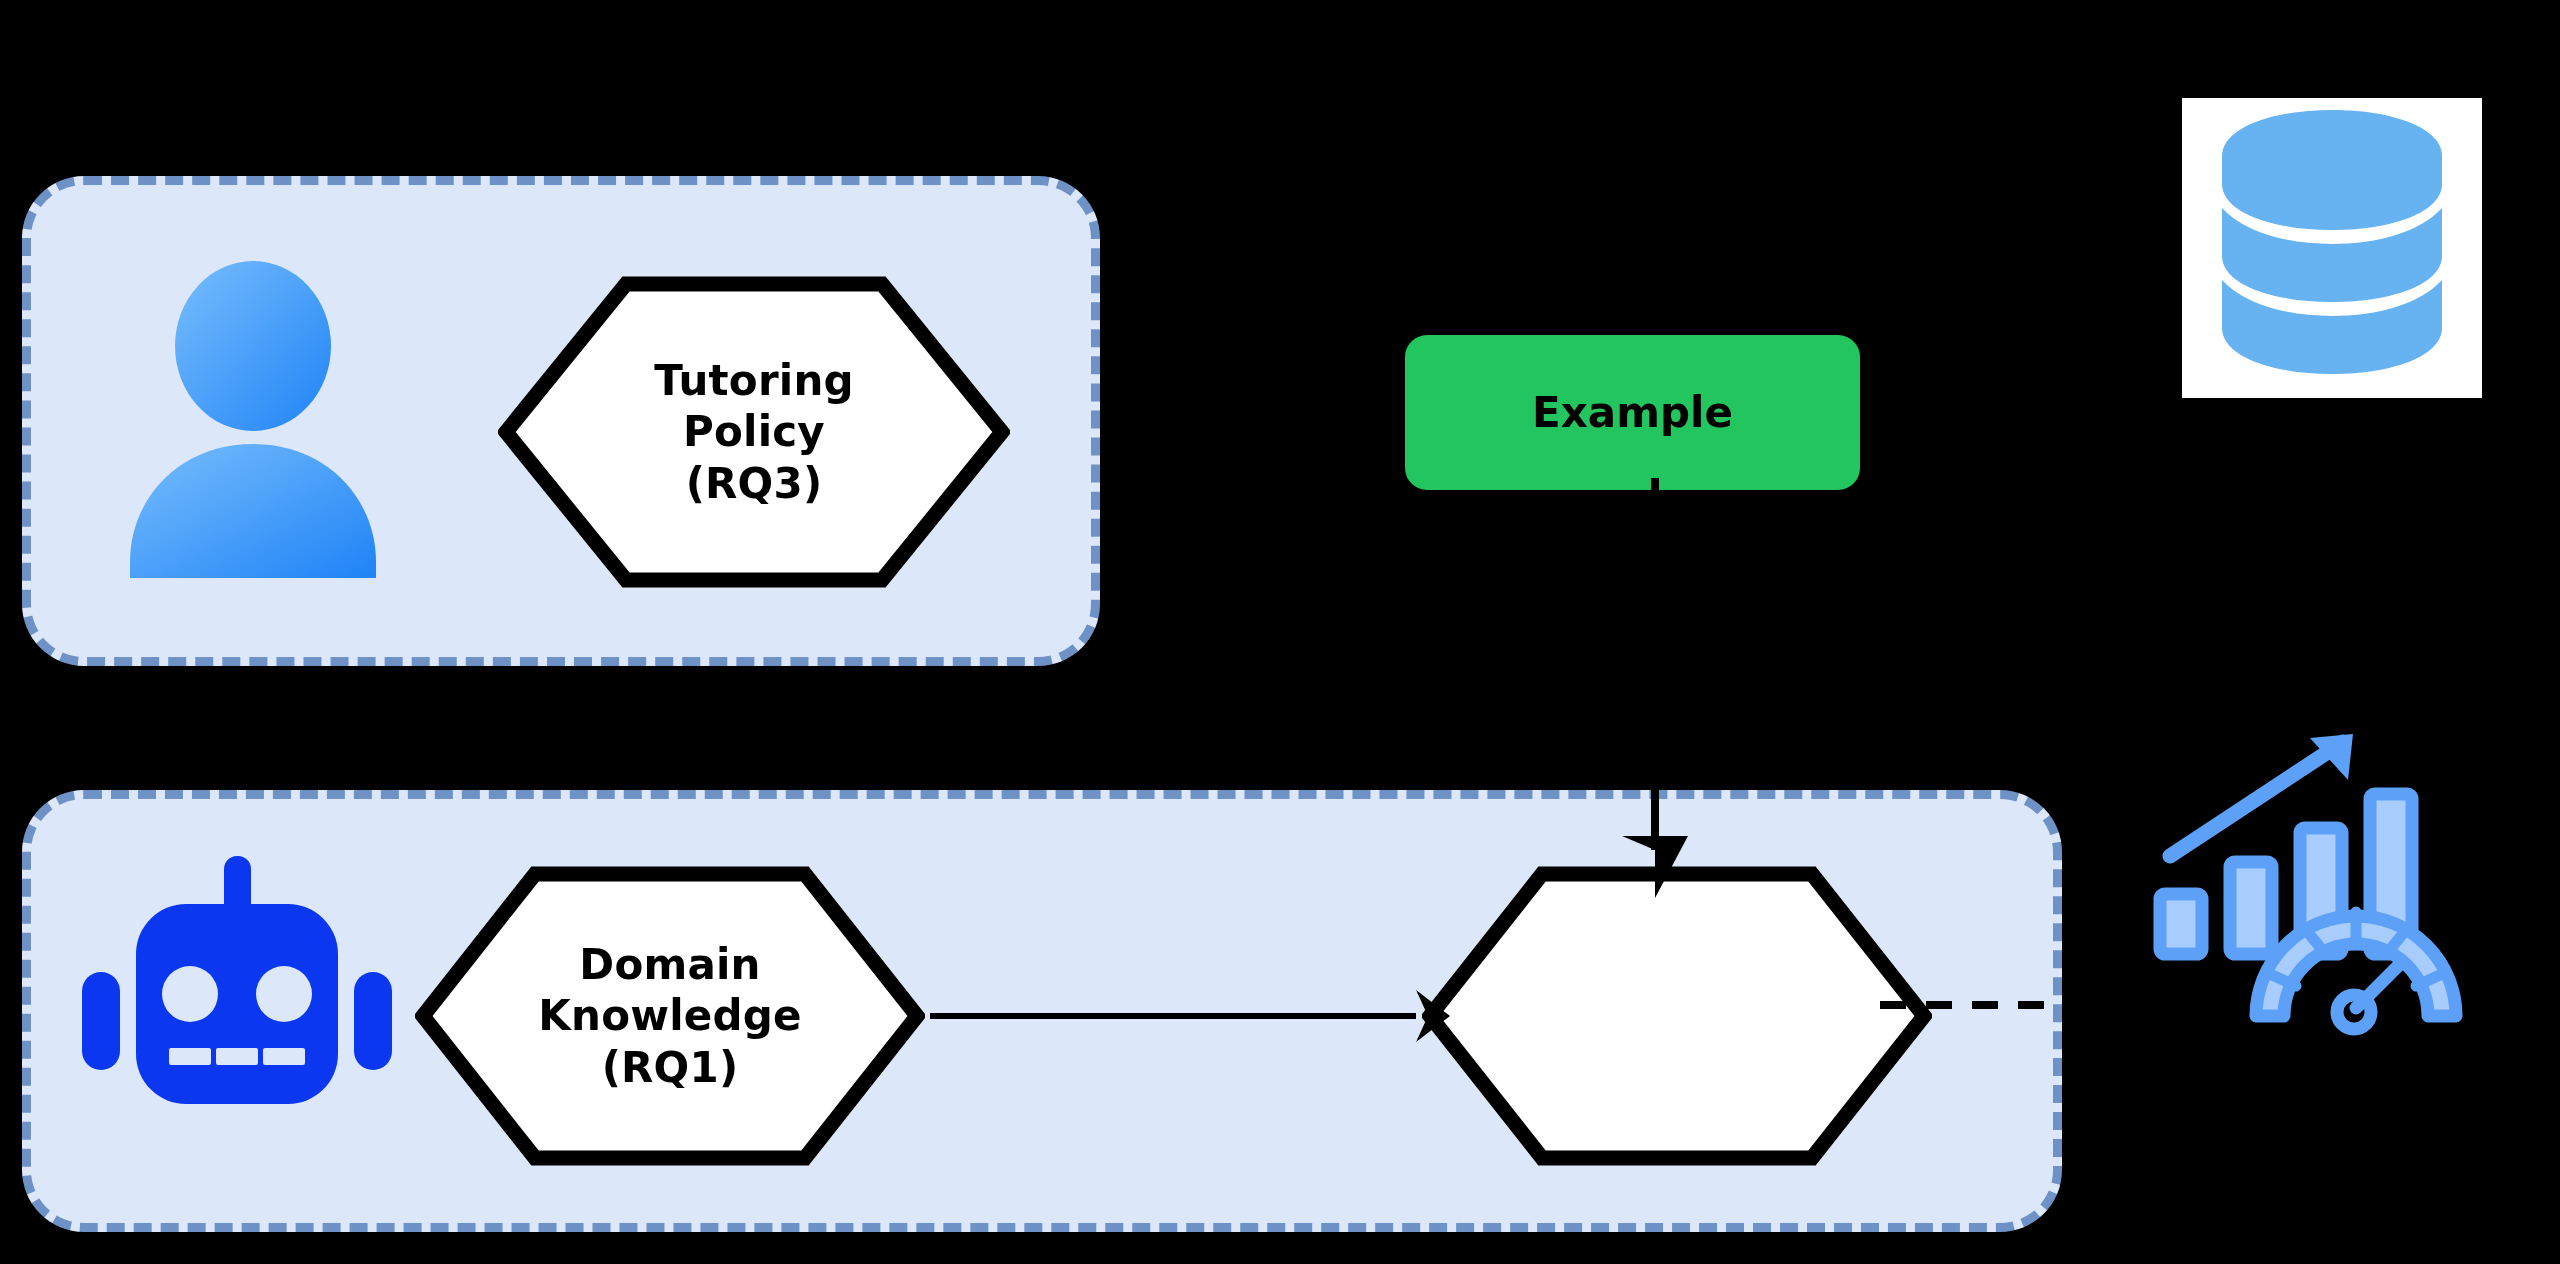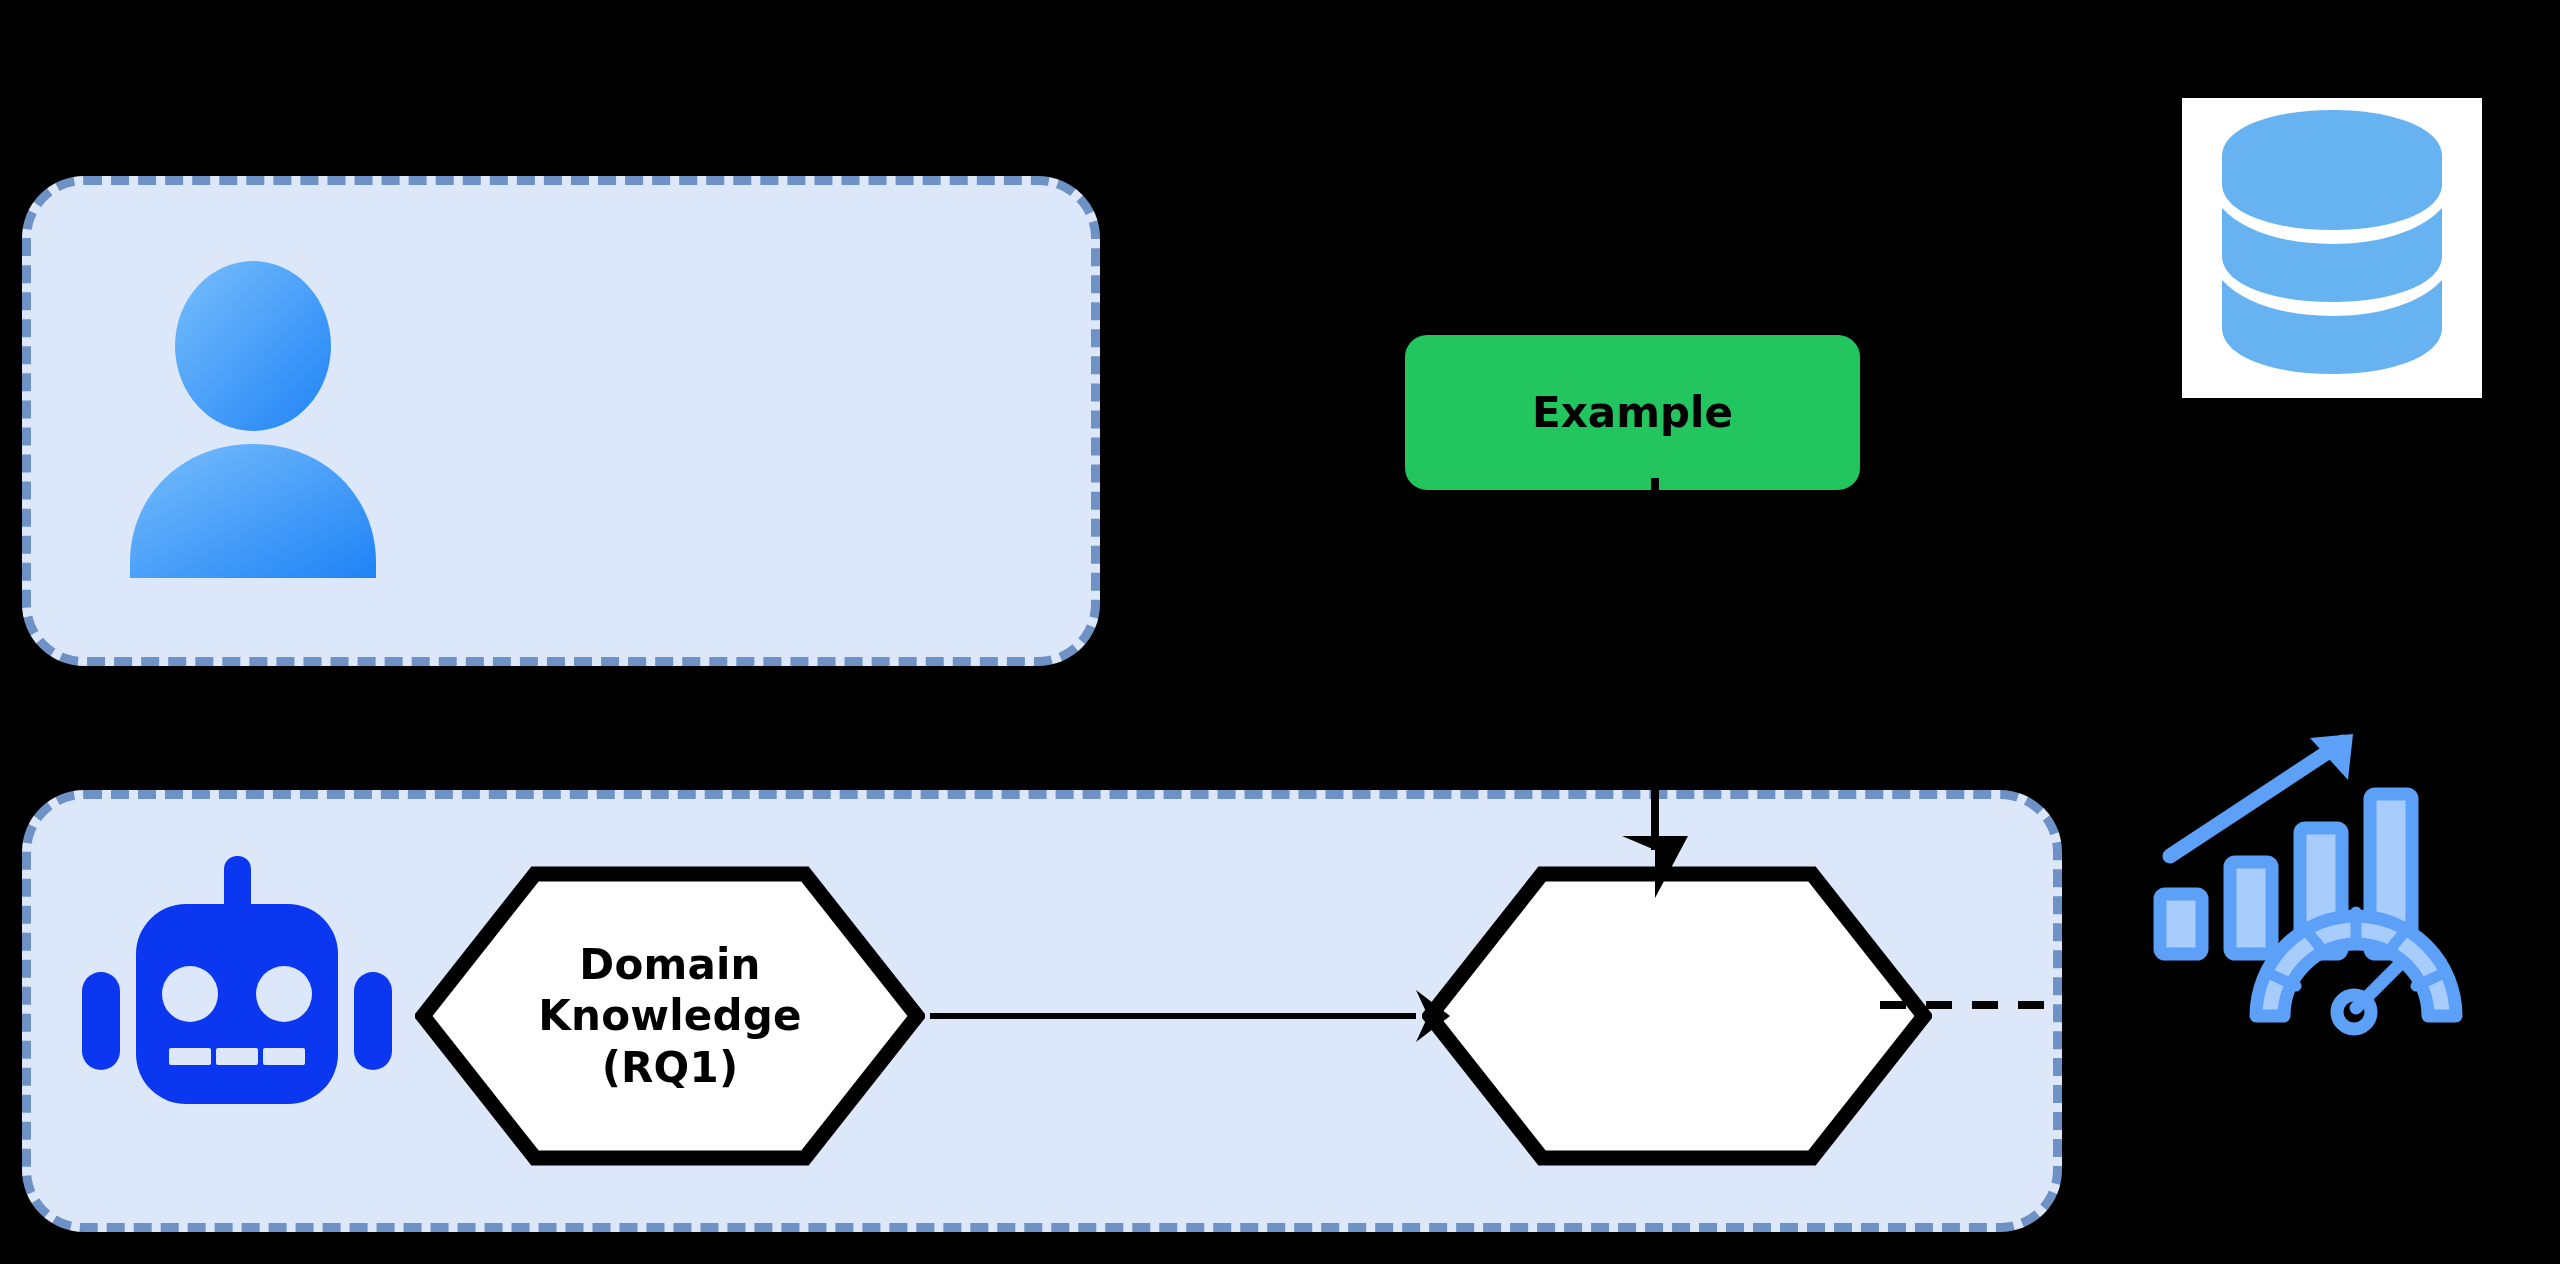--- a/index.html
+++ b/index.html
@@ -246,20 +246,28 @@
           <line x1="268" y1="214" x2="250" y2="236"></line>
           <line x1="304" y1="258" x2="278" y2="270"></line>
         </g>
 
         <line x1="218" y1="292" x2="262" y2="248" stroke="#5DA0F7" stroke-width="13" stroke-linecap="round"></line>
         <circle cx="216" cy="296" r="17" fill="none" stroke="#5DA0F7" stroke-width="13"></circle>
       </g>
     </svg>
   </div>
 
+  <div class="hex" id="hex-tutoring-policy">
+    <svg viewBox="0 0 512 312" preserveAspectRatio="none" xmlns="http://www.w3.org/2000/svg">
+      <polygon points="128,8 384,8 504,156 384,304 128,304 8,156" fill="#FFFFFF" stroke="#000000" stroke-width="15" stroke-linejoin="miter"></polygon>
+    </svg>
+    <div class="hex-label">Tutoring
+Policy
+(RQ3)</div>
+  </div>
 
   <div class="hex" id="hex-domain-knowledge">
     <svg viewBox="0 0 510 300" preserveAspectRatio="none" xmlns="http://www.w3.org/2000/svg">
       <polygon points="120,8 390,8 502,150 390,292 120,292 8,150" fill="#FFFFFF" stroke="#000000" stroke-width="15" stroke-linejoin="miter"></polygon>
     </svg>
     <div class="hex-label">Domain
 Knowledge
 (RQ1)</div>
   </div>
 

